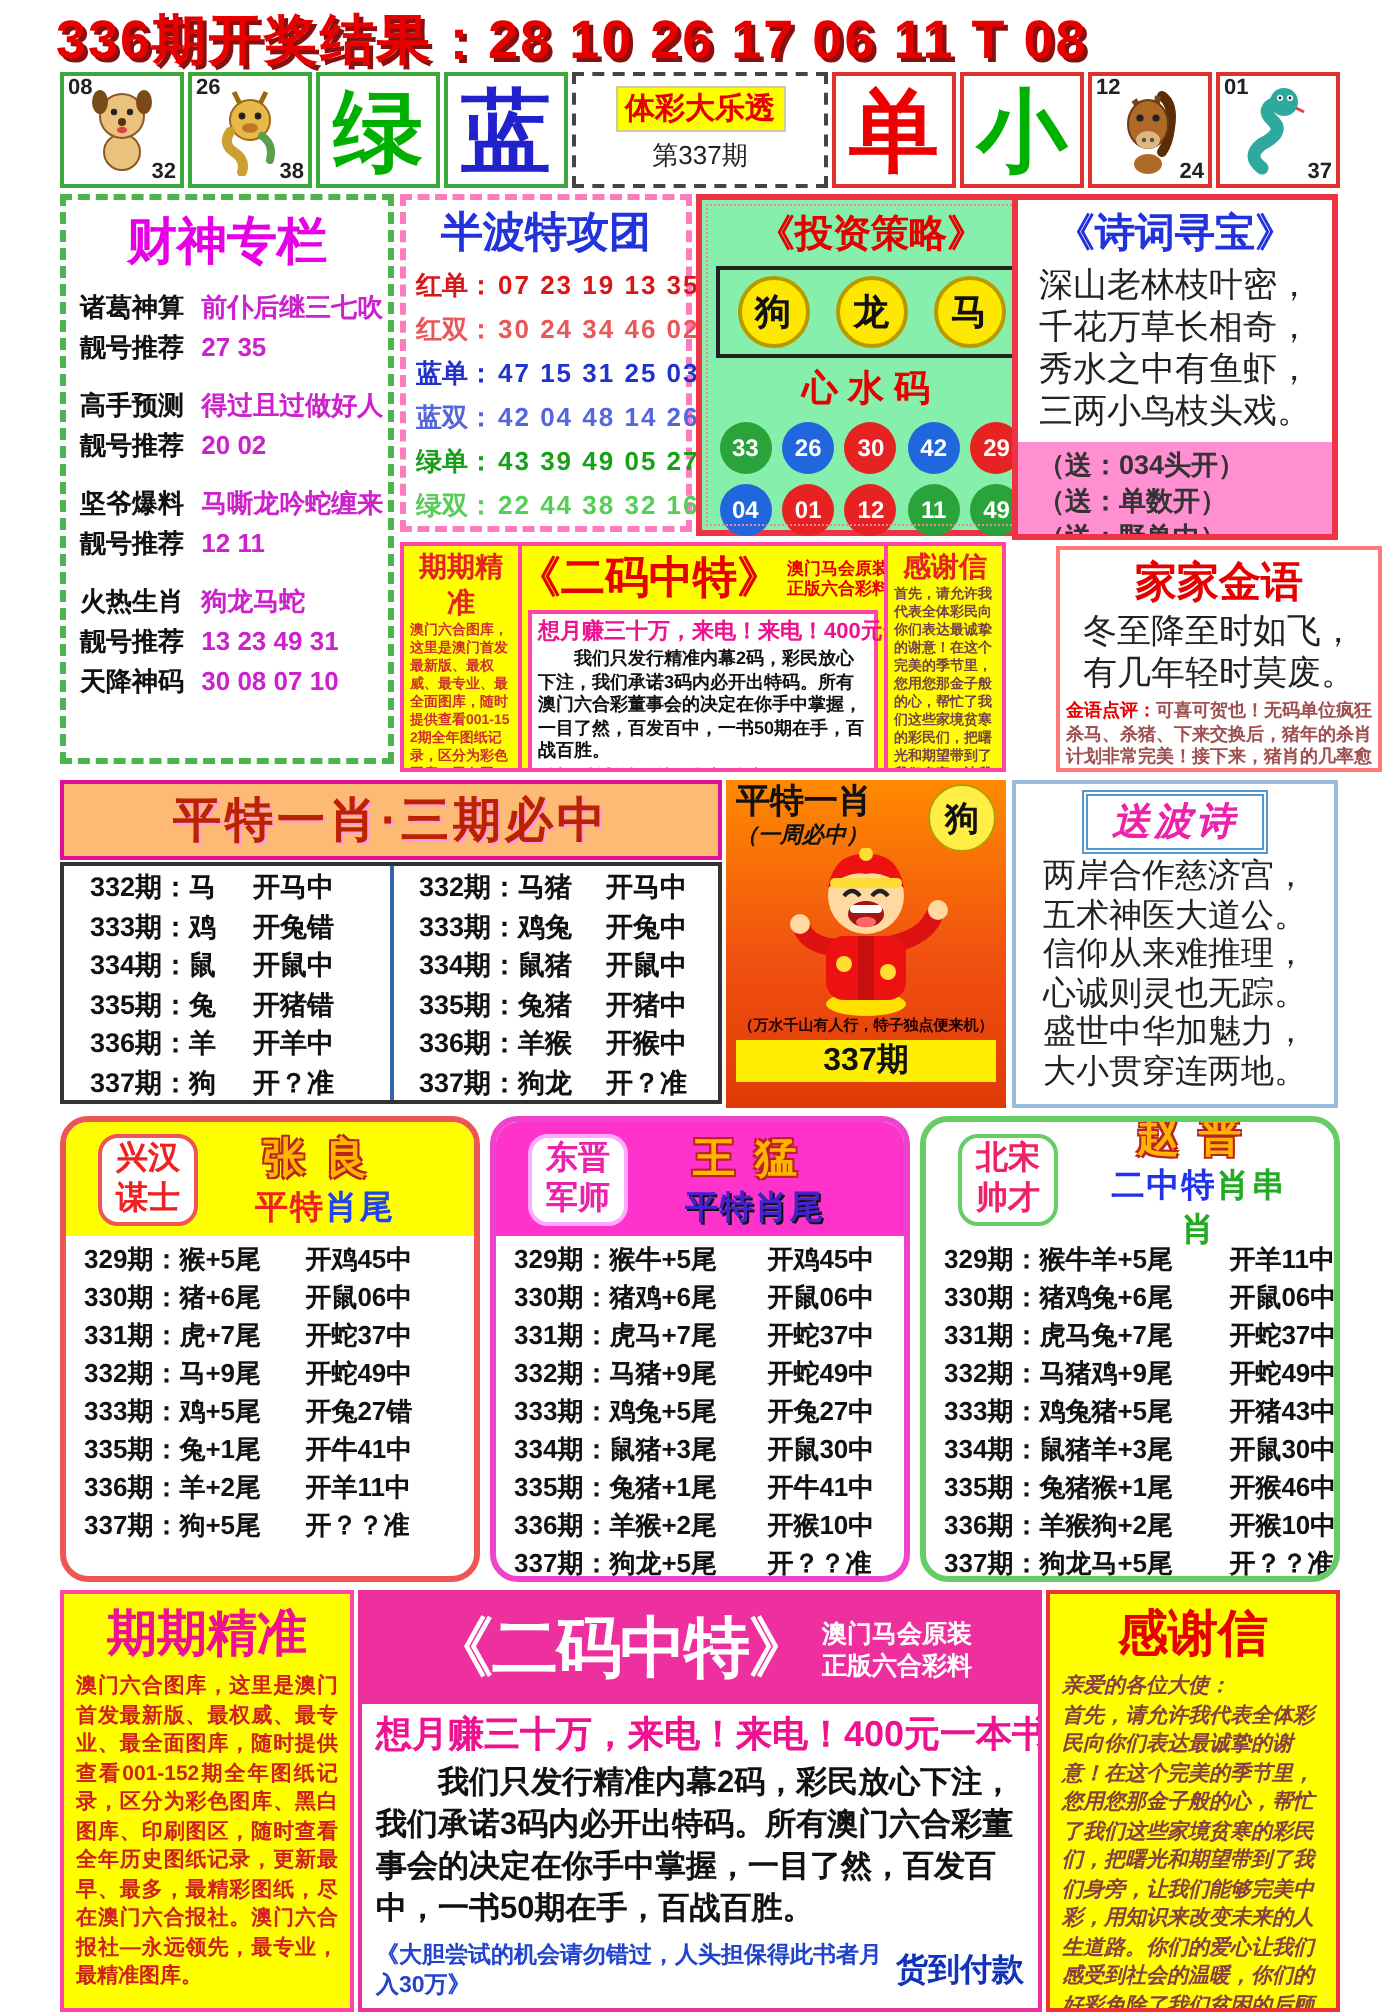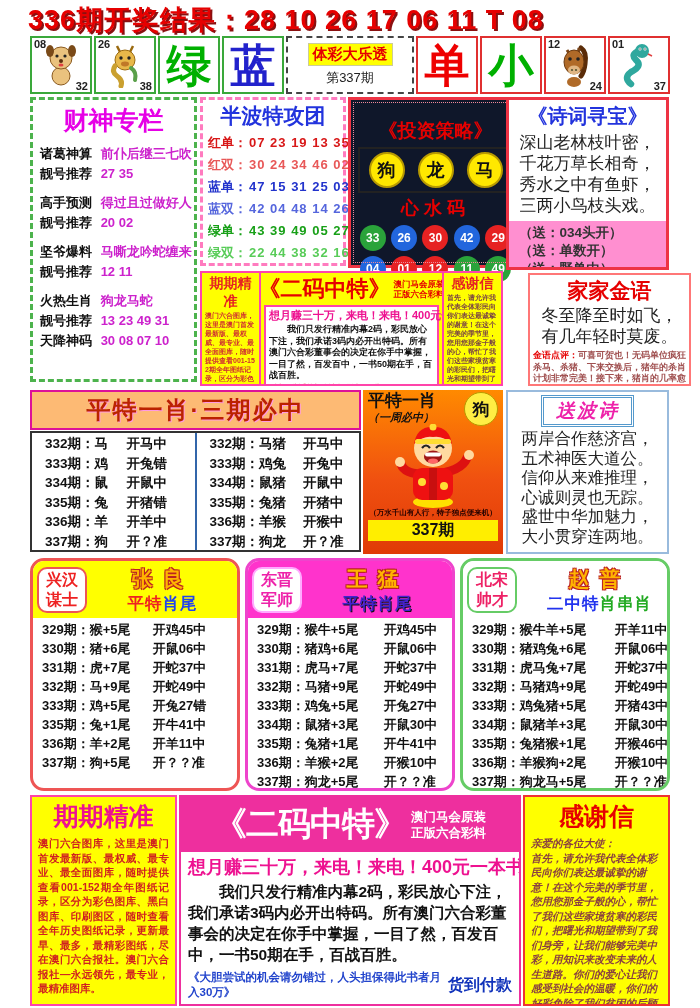--- a/index.html
+++ b/index.html
@@ -39,21 +39,21 @@
          padding:1px 5px;background:#fff;}
   .bb-title{color:#2233dd;font-size:21px;font-weight:900;text-align:center;margin:1px 0 2px;}
   .bb-row{font-size:13px;font-weight:900;line-height:22px;white-space:nowrap;}
   .bb-nums{letter-spacing:1px;margin-left:2px;}
   .c-red1{color:#d81818;} .c-red2{color:#e85858;}
   .c-blue1{color:#2233cc;} .c-blue2{color:#5566dd;}
   .c-green1{color:#18a018;} .c-green2{color:#58cc58;}
 
   
   .touzi{left:348px;top:97px;width:175px;height:171px;border:3px solid #ee3344;
-         outline:1px dotted #ee8899;outline-offset:-6px;padding:18px 6px;text-align:center;background:#0f172a;}
+         outline:1px dotted #ee8899;outline-offset:-6px;padding:4px 6px;text-align:center;background:#86efac;}
   .tz-title{color:#e60000;font-weight:900;font-size:19px;}
   .tz-zbox{border:2px solid #222;margin:3px 1px;display:flex;justify-content:space-around;padding:3px 2px;}
   .tz-z{width:32px;height:32px;border-radius:50%;background:#ffe800;border:2px solid #b89a00;
         font-size:18px;font-weight:900;display:flex;align-items:center;justify-content:center;color:#111;}
   .tz-sub{color:#e60000;font-weight:900;font-size:18px;margin:3px 0 1px;letter-spacing:5px;}
   .ball-row{display:flex;justify-content:space-around;margin:5px 0;}
   .ball{width:26px;height:26px;border-radius:50%;color:#fff;font-weight:900;font-size:12px;
         display:flex;align-items:center;justify-content:center;}
   .b-red{background:#e62222;} .b-blue{background:#2266dd;} .b-green{background:#2aa33a;}
 
@@ -120,21 +120,21 @@
   .songshi{left:506px;top:390px;width:163px;height:164px;border:2px solid #99bbdd;
            text-align:center;padding:2px;background:#fff;overflow:hidden;}
   .ss-titlebox{border:3px double #5599cc;display:inline-block;padding:0 12px;margin:1px auto 2px;}
   .ss-title{color:#ee22aa;font-weight:900;font-size:19px;font-style:italic;letter-spacing:2px;}
   .ss-line{font-size:16.5px;line-height:19.5px;color:#222;}
 
   
   .experts{left:30px;top:558px;width:640px;height:233px;display:flex;gap:5px;}
   .ex-col{flex:1;border-radius:14px;border:3px solid;overflow:hidden;background:#fff;box-sizing:border-box;}
   .e1{border-color:#ee5555;} .e2{border-color:#ee44cc;} .e3{border-color:#66cc66;}
-  .ex-head{display:flex;align-items:center;gap:5px;padding:3px 4px;height:57px;box-sizing:border-box;}
+  .ex-head{display:flex;align-items:center;gap:5px;padding:3px 16px;height:57px;box-sizing:border-box;}
   .e1 .ex-head{background:#ffff00;} .e2 .ex-head{background:#ff33cc;} .e3 .ex-head{background:#fff;gap:19px;}
   .ex-badge{background:#fff;border:2px solid #ee5555;border-radius:10px;padding:1px 7px;text-align:center;
             font-weight:900;font-size:16px;line-height:20px;color:#ee2222;white-space:nowrap;}
   .e2 .ex-badge{border-color:#ffaaff;color:#ee22aa;}
   .e3 .ex-badge{border-color:#66cc66;color:#ee2266;}
   .ex-right{flex:1;text-align:center;}
   .ex-name{font-size:21px;font-weight:900;color:#ffb400;letter-spacing:10px;
            text-shadow:1px 1px 0 #b22,-1px -1px 0 #b22,1px -1px 0 #b22,-1px 1px 0 #b22;}
   .ex-type{font-size:16.5px;font-weight:900;letter-spacing:1px;}
   .e1 .t1{color:#ee2222;} .e1 .t2{color:#2244ee;}

